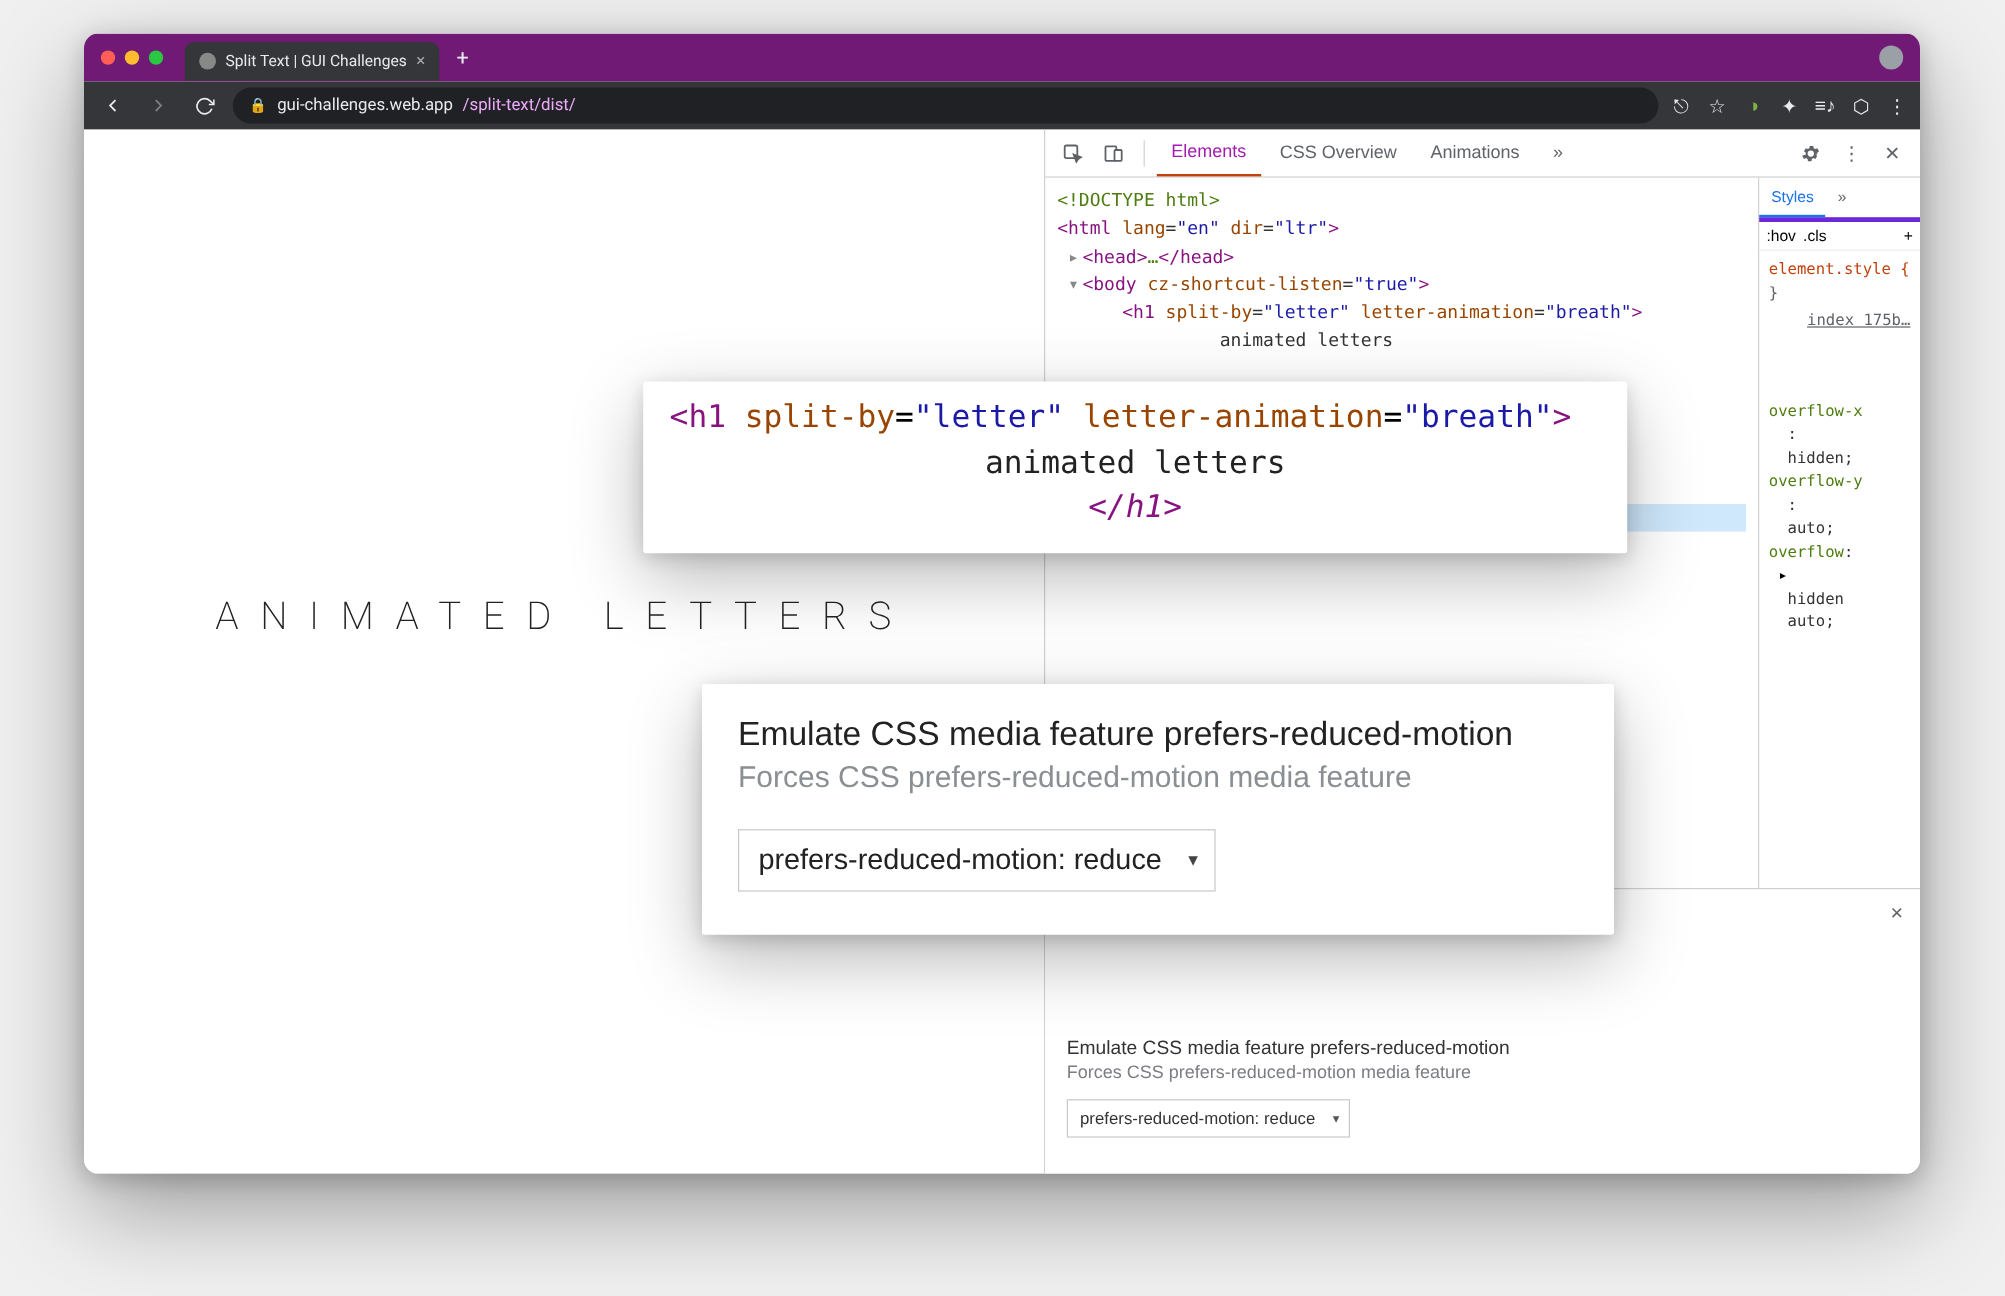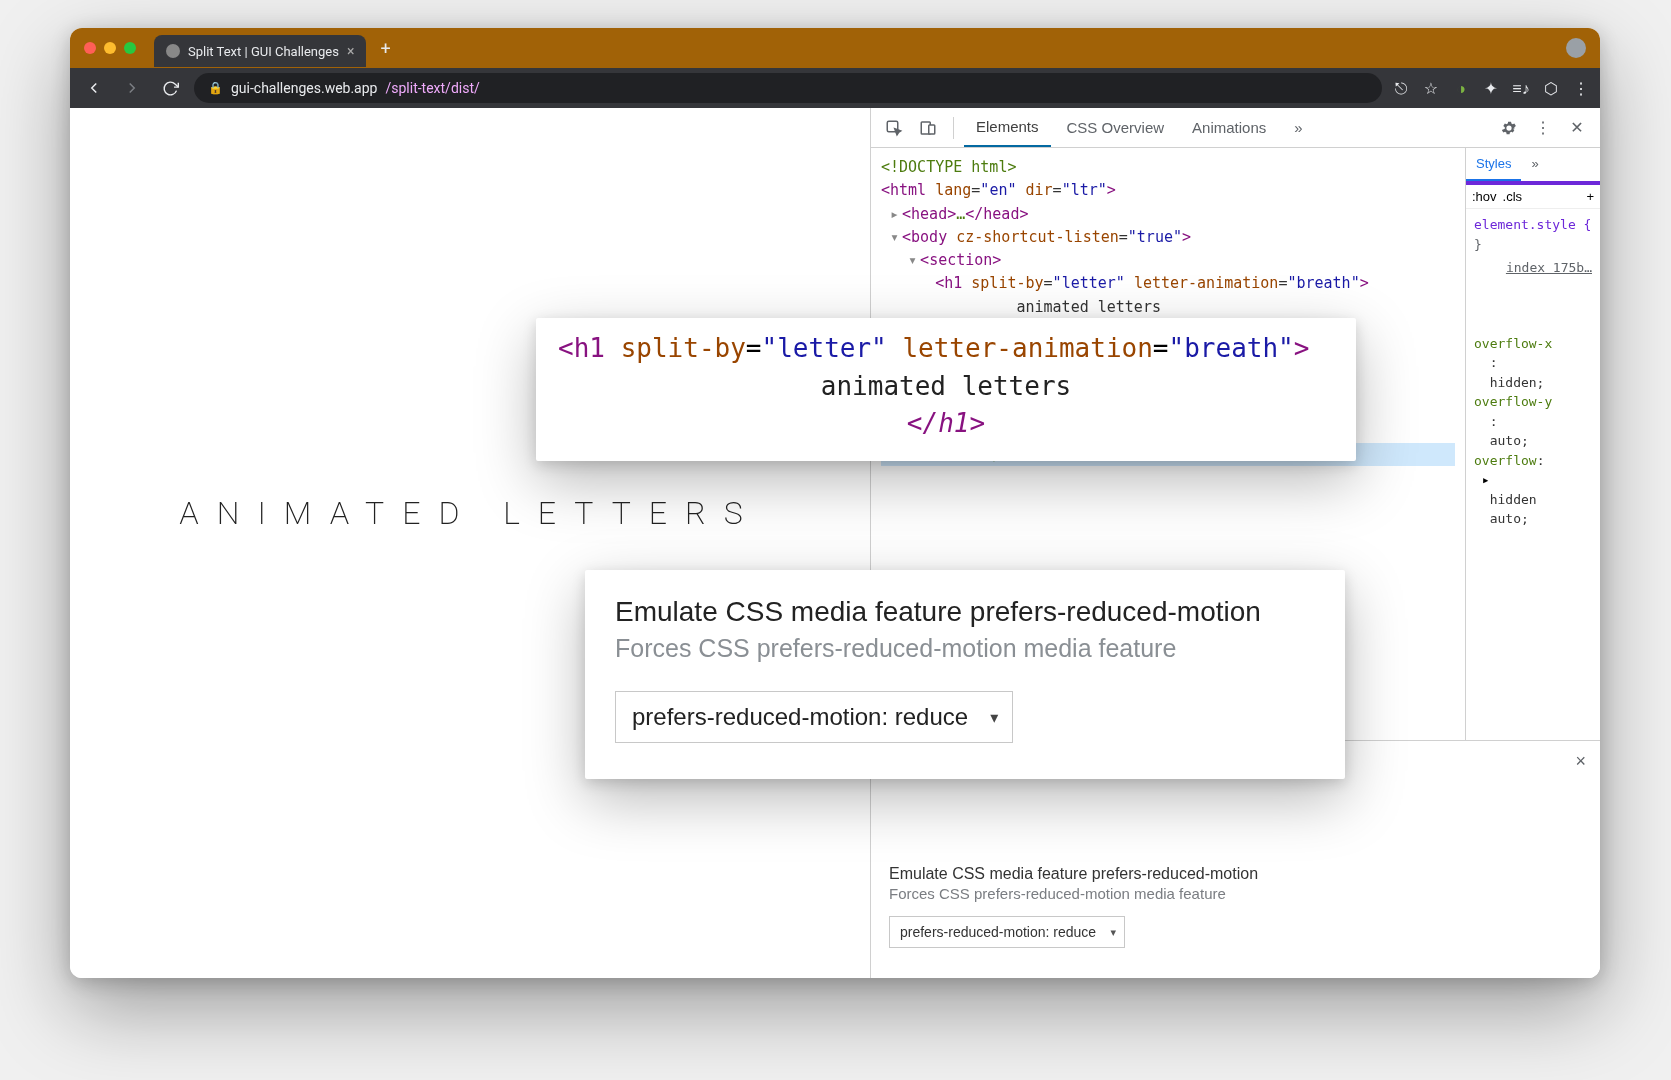--- a/index.html
+++ b/index.html
@@ -17,21 +17,21 @@
     width: 1530px; height: 950px;
     background: #fff;
     border-radius: 12px;
     box-shadow: 0 30px 80px rgba(0,0,0,0.35), 0 4px 20px rgba(0,0,0,0.2);
     overflow: hidden;
   }
 
   
   .titlebar {
     height: 40px;
-    background: #a16207;
+    background: #701a75;
     display: flex; align-items: center;
     padding: 0 14px;
   }
   .traffic { display:flex; gap:8px; margin-right:18px;}
   .dot { width:12px; height:12px; border-radius:50%; }
   .dot.red{background:#ff5f57;} .dot.yellow{background:#febc2e;} .dot.green{background:#28c840;}
   .tab {
     display:flex; align-items:center; gap:8px;
     background:#35363a; color:#e8eaed;
     height:32px; padding:0 12px; margin-top:6px;
@@ -73,21 +73,21 @@
     width: 730px; background:#fff; border-left:1px solid #d0d0d0; display:flex; flex-direction:column;
     font-family: Menlo, Consolas, monospace;
   }
   .dt-tabs {
     height:40px; border-bottom:1px solid #d0d0d0; display:flex; align-items:center; padding:0 8px; gap:4px;
     font-family: -apple-system, sans-serif;
   }
   .dt-iconbtn{width:30px;height:30px;display:flex;align-items:center;justify-content:center;color:#5f6368;}
   .dt-sep{width:1px;height:22px;background:#d0d0d0;margin:0 6px;}
   .dt-tab{padding:0 12px;height:100%;display:flex;align-items:center;font-size:15px;color:#5f6368;cursor:pointer;}
-  .dt-tab.active{color:#404040;border-bottom:2px solid #0369a1;}
+  .dt-tab.active{color:#a21caf;border-bottom:2px solid #c2410c;}
   .dt-tabs .rt{margin-left:auto;display:flex;gap:4px;}
 
   .dt-body{flex:1;display:flex;min-height:0;}
   .dt-elements{flex:1;padding:8px 10px;font-size:15px;line-height:1.55;color:#333;overflow:hidden;}
   .dt-elements .ln{white-space:pre;}
   .tag{color:#881280;} .attr{color:#994500;} .val{color:#1a1aa6;}
   .dim{color:#4d7c0f;}
   .arrow{color:#888;display:inline-block;width:12px;}
   .sel-row{background:#cfe8fc;}
 
@@ -226,39 +226,38 @@
           <div class="dt-iconbtn">✕</div>
         </div>
       </div>
 
       <div class="dt-body">
         <div class="dt-elements">
 <div class="ln dim">&lt;!DOCTYPE html&gt;</div>
 <div class="ln"><span class="tag">&lt;<span>html</span></span> <span class="attr">lang</span>=<span class="val">"<span>en</span>"</span> <span class="attr">dir</span>=<span class="val">"<span>ltr</span>"</span><span class="tag">&gt;</span></div>
 <div class="ln"> <span class="arrow">▸</span><span class="tag">&lt;<span>head</span>&gt;</span><span class="dim">…</span><span class="tag">&lt;/<span>head</span>&gt;</span></div>
 <div class="ln"> <span class="arrow">▾</span><span class="tag">&lt;<span>body</span></span> <span class="attr">cz-shortcut-listen</span>=<span class="val">"<span>true</span>"</span><span class="tag">&gt;</span></div>
-<div class="ln">   <span class="arrow">▾</span><span class="tag">&lt;<span>section</span>&gt;</span></div>
 <div class="ln">      <span class="tag">&lt;<span>h1</span></span> <span class="attr">split-by</span>=<span class="val">"<span>letter</span>"</span> <span class="attr">letter-animation</span>=<span class="val">"<span>breath</span>"</span><span class="tag">&gt;</span></div>
 <div class="ln">               <span>animated letters</span></div>
 <div style="height:124px"></div>
 <div class="ln sel-row"><span class="dim">…</span><span class="tag">&lt;/html&gt;</span><span class="dim"> == $0</span></div>
         </div>
 
         <div class="dt-styles">
           <div class="styles-tabs">
             <div class="styles-tab active">Styles</div>
             <div class="styles-tab">»</div>
           </div>
           <div class="styles-tb">
             <span>:hov</span>
             <span>.cls</span>
             <span style="margin-left:auto">+</span>
           </div>
           <div class="styles-body">
-            <div><span style="color:#6d28d9">element.style {</span></div>
+            <div><span style="color:#c2410c">element.style {</span></div>
             <div style="color:#5f6368">}</div>
             <div class="src" style="text-align:right;margin-top:4px;">index 175b…</div>
             <div style="height:56px"></div>
             <div><span class="prop">overflow-x</span><br>&nbsp;&nbsp;<span class="pv">:</span><br>&nbsp;&nbsp;<span class="pv">hidden;</span></div>
             <div><span class="prop">overflow-y</span><br>&nbsp;&nbsp;<span class="pv">:</span><br>&nbsp;&nbsp;<span class="pv">auto;</span></div>
             <div><span class="prop">overflow</span><span class="pv">:</span><br>&nbsp;▸<br>&nbsp;&nbsp;<span class="pv">hidden</span><br>&nbsp;&nbsp;<span class="pv">auto;</span></div>
           </div>
         </div>
       </div>
 

